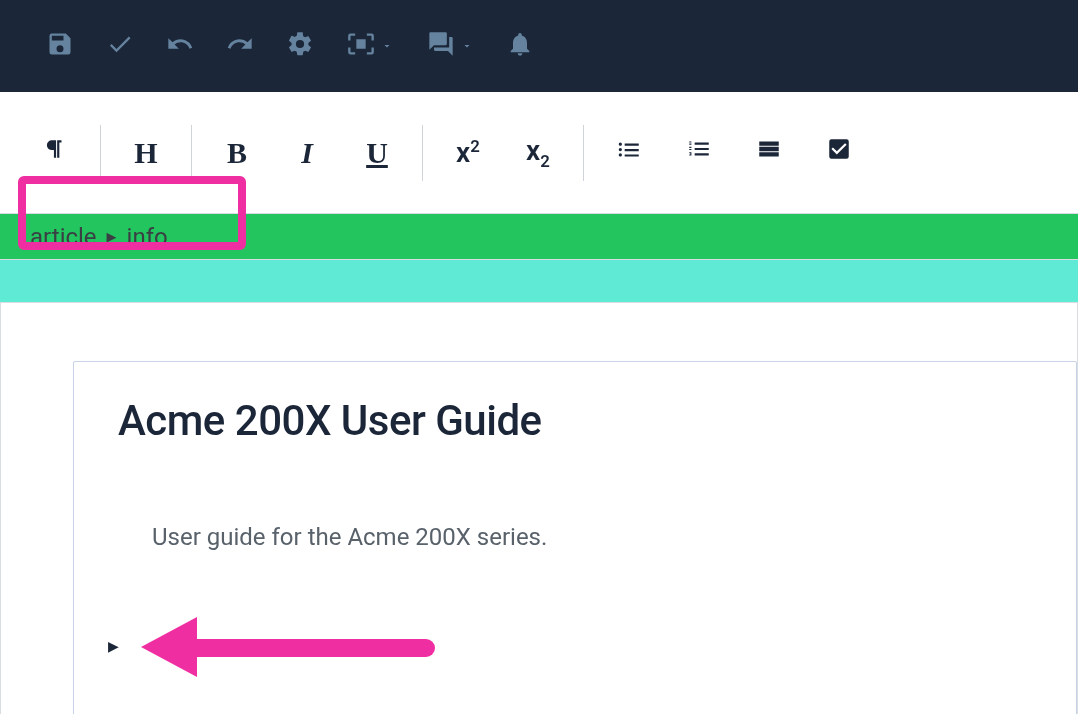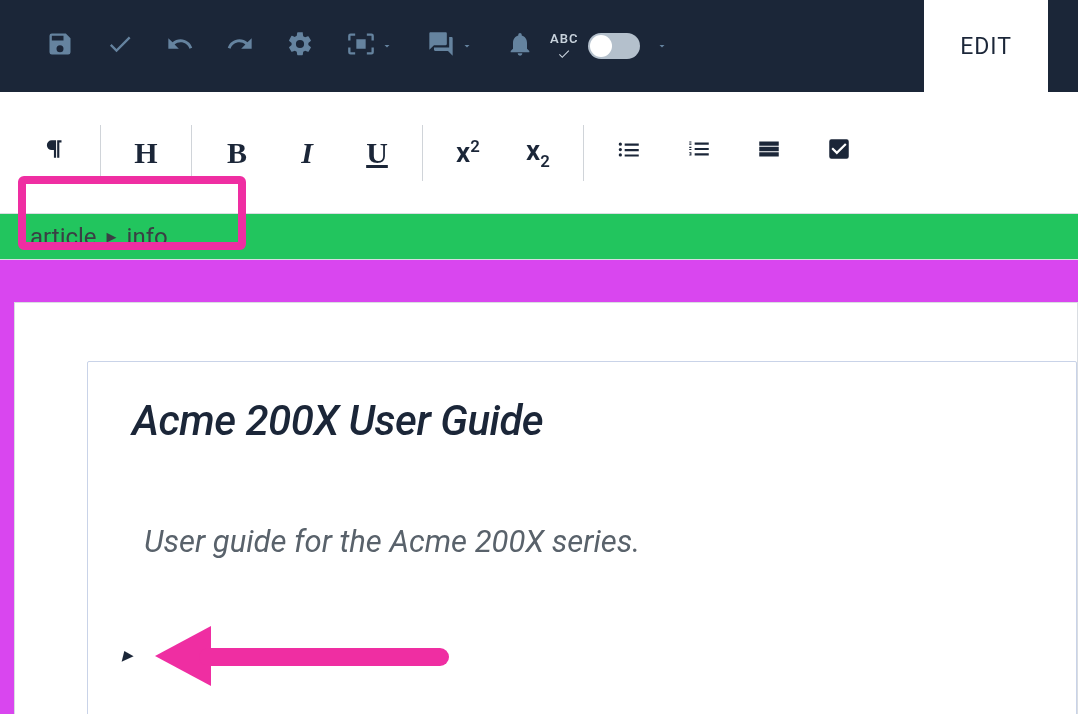--- a/index.html
+++ b/index.html
@@ -113,24 +113,23 @@
     margin-right: 10px;
   }
   .crumb-sep {
     font-size: 13px;
     color: #3a3f44;
     margin-right: 10px;
   }
   
   
   .editor-wrap {
-    background: #d946ef;
-    padding: 42px 0 0 14px;
+    background: #5eead4;
+    padding: 42px 0 0 0;
     height: 454px;
-    font-style: italic;
   }
   .paper {
     background: #fff;
     border: 1px solid #d9dde2;
     min-height: 420px;
     padding: 58px 0 0 72px;
     position: relative;
   }
   .info-box {
     border: 1px solid #c9d3e8;
@@ -140,24 +139,24 @@
     position: relative;
   }
   .doc-title {
     font-size: 42px;
     font-weight: 500;
     color: #1b2638;
     margin-bottom: 78px;
     letter-spacing: -0.5px;
   }
   .doc-sub {
-    font-size: 31px;
+    font-size: 24px;
     color: #59626b;
     margin-bottom: 70px;
-    margin-left: 12px;
+    margin-left: 34px;
   }
   .triangle-row {
     display: flex;
     align-items: center;
     margin-left: -10px;
     position: relative;
   }
   .expand-triangle {
     font-size: 14px;
     color: #1b2638;
@@ -246,34 +245,21 @@
         <path d="M7 10l5 5 5-5z"></path>
       </svg>
   </div>
   <div class="tb-btn">
     <span>
       <svg viewBox="0 0 24 24">
           <path d="M12 22c1.1 0 2-.9 2-2h-4a2 2 0 0 0 2 2zm6-6V11c0-3.07-1.63-5.64-4.5-6.32V4a1.5 1.5 0 0 0-3 0v.68C7.64 5.36 6 7.92 6 11v5l-2 2v1h16v-1l-2-2z"></path>
         </svg>
     </span>
   </div>
-  <div class="tb-btn wider abc-group">
-    <div class="abc-label">
-      <span>ABC</span>
-      <svg viewBox="0 0 24 24">
-          <path d="M9 16.2 4.8 12l-1.4 1.4L9 19 21 7l-1.4-1.4z"></path>
-        </svg>
-    </div>
-    <div class="toggle"></div>
-    <svg class="chevron-small" viewBox="0 0 24 24">
-        <path d="M7 10l5 5 5-5z"></path>
-      </svg>
-  </div>
   <div class="spacer"></div>
-  <div class="edit-tab">EDIT</div>
   <div class="dark-strip"></div>
 </div>
 
 <div class="format-toolbar">
   <div class="fmt-btn">
     <span>
       <svg viewBox="0 0 24 24">
           <path d="M13 4v16h-2v-7H9a4.5 4.5 0 0 1 0-9h9v2h-2v14h-2V4h-1z"></path>
         </svg>
     </span>

